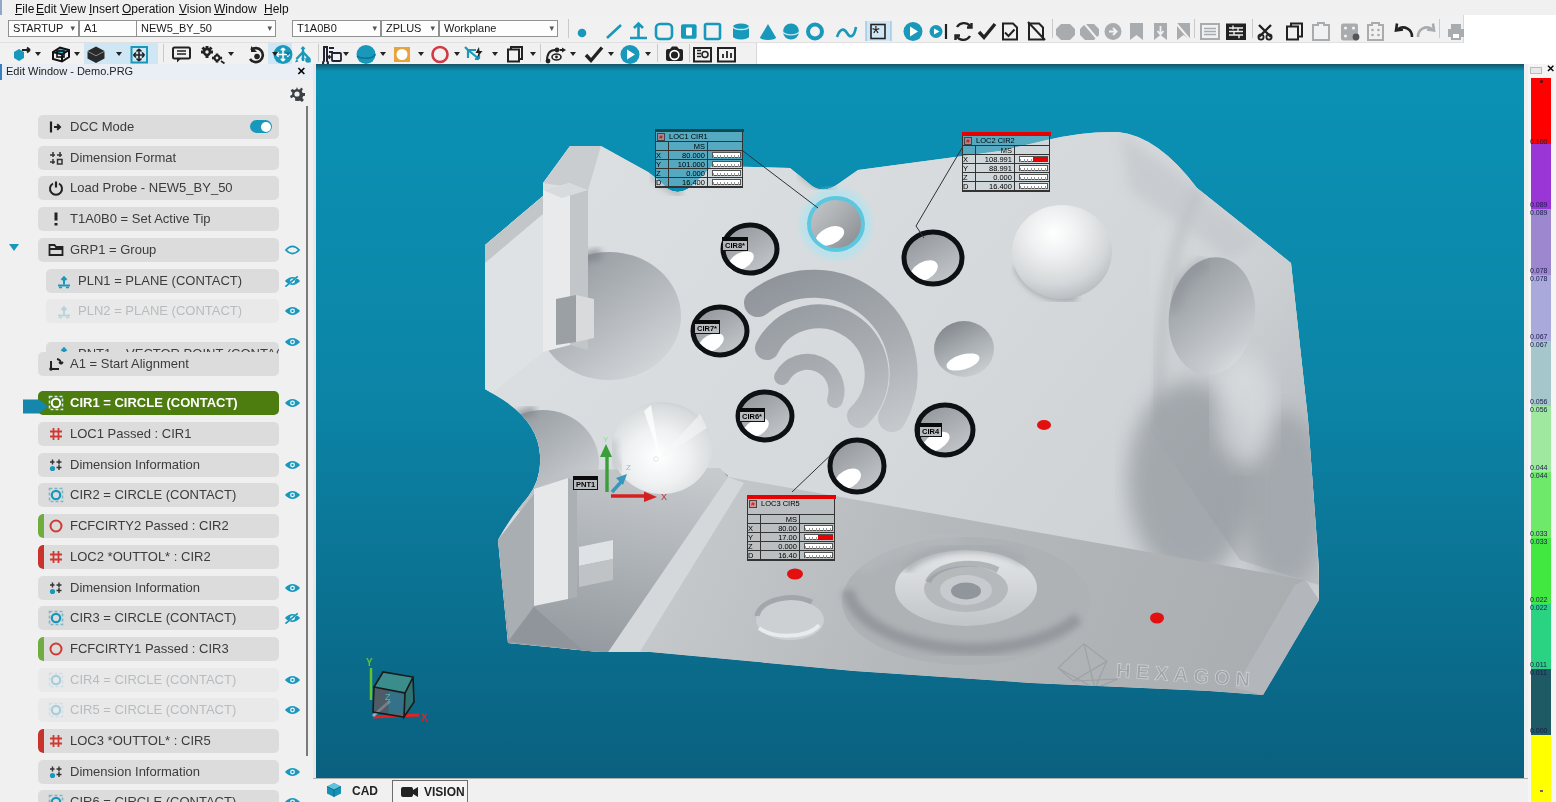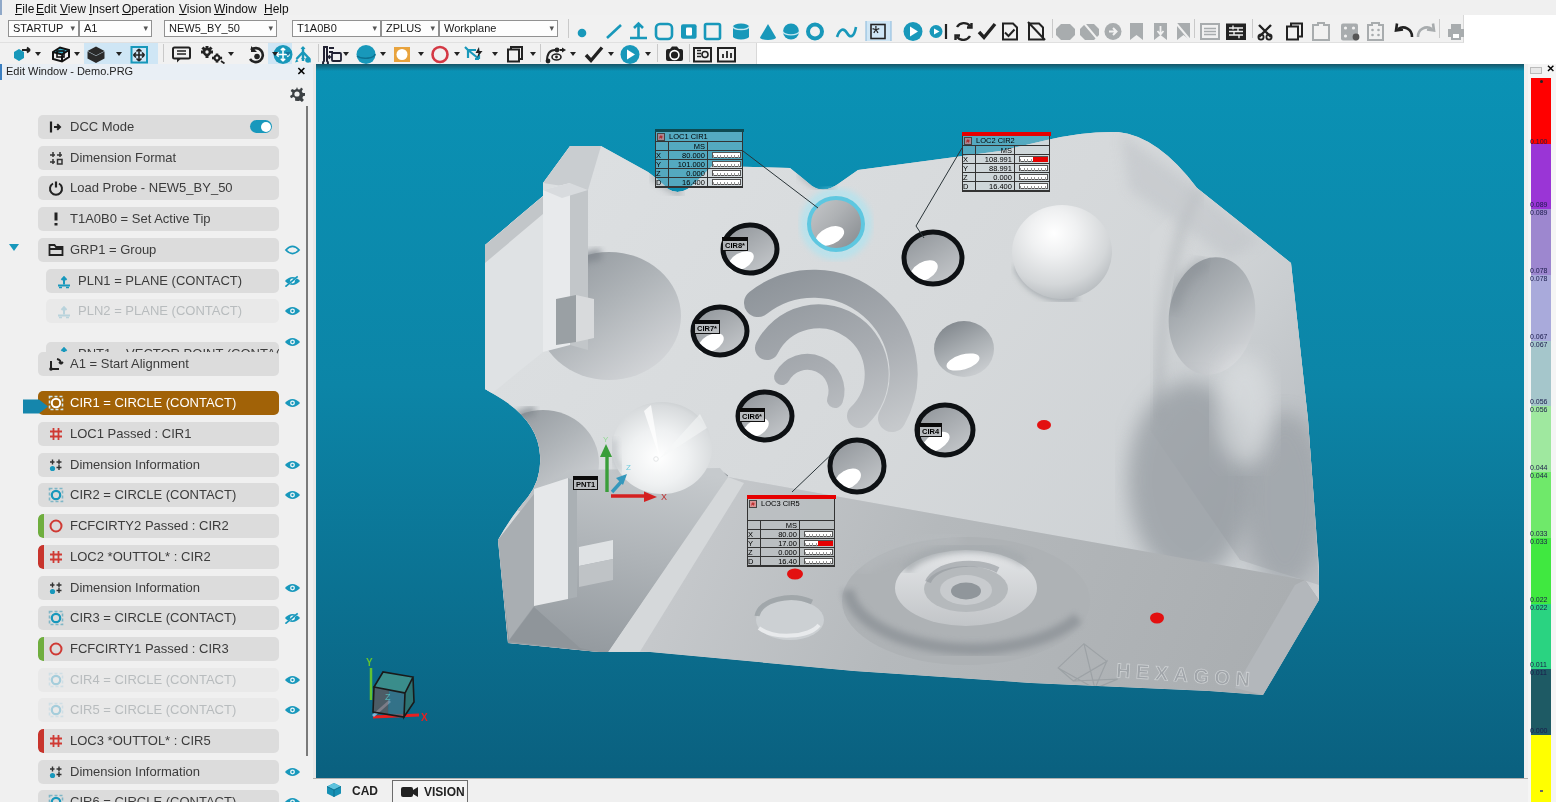--- a/index.html
+++ b/index.html
@@ -17,21 +17,21 @@
 .tsep1 { position:absolute; top:4px; width:1px; height:19px; background:#c9c9c9; }
 .tsep2 { position:absolute; top:1px; width:1px; height:18px; background:#c9c9c9; }
 .ico { position:absolute; }
 .dd { position:absolute; width:0; height:0; border-left:3.5px solid transparent; border-right:3.5px solid transparent; border-top:4px solid #222; }
 #panel { position:absolute; left:0; top:64px; width:313px; height:738px; background:#f0f0f0; }
 #ptitle { position:absolute; left:0; top:0; width:313px; height:16px; background:#e9eff5; font-size:11px; color:#222; padding:1px 0 0 4px; border-left:2px solid #3a7ec0;}
 #ptitle .x { position:absolute; right:7px; top:1px; font-size:11px; font-weight:bold; color:#000; }
 .pill { position:absolute; left:38px; width:241px; height:24px; background:#dcdcdc; border-radius:5px; font-size:13px; color:#3c3c3c; line-height:24px; white-space:nowrap; overflow:hidden; }
 .pill.ind { left:46px; width:233px; }
 .pill.dis { background:#e9e9e9; color:#b8bcbe; }
-.pill.sel { background:#a16207; color:#fff; font-weight:normal; }
+.pill.sel { background:#4d7c0f; color:#fff; font-weight:bold; }
 .pill .picon { display:inline-block; width:16px; height:16px; margin:4px 6px 0 10px; vertical-align:top; }
 .pill .bar { position:absolute; left:0; top:0; width:6px; height:24px; border-radius:5px 0 0 5px; }
 .eye { position:absolute; left:284px; width:17px; height:12px; }
 #vscroll { position:absolute; left:306px; top:42px; width:2px; height:650px; background:#7a7a7a; }
 #viewport { position:absolute; left:313px; top:64px; width:1211px; height:714px; background:linear-gradient(#0a92b5, #0c85a7 45%, #0a607f); }
 #tabbar { position:absolute; left:313px; top:778px; width:1243px; height:24px; background:#f0f0f0; border-top:1px solid #b0b0b0; }
 #scalewin { position:absolute; left:1528px; top:64px; width:28px; height:738px; background:#f5f5f5; }
 .seg { position:absolute; left:3px; width:20px; }
 .slbl { position:absolute; left:2px; width:24px; font-size:7px; color:#1a1a4a; text-align:left; }
 .label3d { position:absolute; font-size:7.5px; color:#000; }
@@ -46,21 +46,21 @@
   <span style="left:87px"><u>I</u>nsert</span>
   <span style="left:120px"><u>O</u>peration</span>
   <span style="left:177px"><u>V</u>ision</span>
   <span style="left:212px"><u>W</u>indow</span>
   <span style="left:262px"><u>H</u>elp</span>
 </div>
 <div id="toolbar1">
     <div id="tb1strip">
 <div class="combo" style="left:8px;width:71px">STARTUP<span class="chev">▾</span></div>
 <div class="combo" style="left:79px;width:73px">A1<span class="chev">▾</span></div>
-<div class="combo" style="left:164px;width:113px">NEW5_BY_50<span class="chev">▾</span></div>
+<div class="combo" style="left:136px;width:140px">NEW5_BY_50<span class="chev">▾</span></div>
 <div class="combo" style="left:292px;width:89px">T1A0B0<span class="chev">▾</span></div>
 <div class="combo" style="left:381px;width:58px">ZPLUS<span class="chev">▾</span></div>
 <div class="combo" style="left:439px;width:119px">Workplane<span class="chev">▾</span></div>
 <div class="tsep1" style="left:568px"></div>
 <svg class="ico" style="left:574px;top:6px" width="900px" height="20px" viewBox="574 0 900 20">
 <g fill="none" stroke="#1898ba" stroke-width="2.6">
 <circle cx="582" cy="12" r="4.3" fill="#1898ba" stroke="none"></circle>
 <path d="M607 17 L621 4"></path>
 <path d="M630 17 h17 M638.5 16 v-12 M634 7 l4.5-4.5 4.5 4.5"></path>
 <rect x="656" y="3" width="16" height="15" rx="4"></rect>
@@ -797,21 +797,21 @@
           <span style="position:absolute;left:64.0px;top:4px;width:1px;height:3px;background:#999"></span>
           <span style="position:absolute;left:67.5px;top:4px;width:1px;height:3px;background:#999"></span>
           <span style="position:absolute;left:71.0px;top:4px;width:1px;height:3px;background:#999"></span>
           <span style="position:absolute;left:74.5px;top:4px;width:1px;height:3px;background:#999"></span>
           <span style="position:absolute;left:78.0px;top:4px;width:1px;height:3px;background:#999"></span>
           <span style="position:absolute;left:81.5px;top:4px;width:1px;height:3px;background:#999"></span>
         </div>
 </div>
 <div class="label3d" style="left:434px;top:434px;width:88px;background:rgba(186,190,193,0.82);border:1px solid #333">
 <div style="position:absolute;left:-1px;top:-4px;width:89px;height:4px;background:#e60000"></div>
-<div style="position:relative;height:22px;border-bottom:1px solid #333">
+<div style="position:relative;height:16px;border-bottom:1px solid #333">
           <span style="position:absolute;left:1px;top:1px;width:8px;height:8px;border:1px solid #444;background:rgba(255,100,100,0.5);font-size:6px;line-height:7px;color:#a00;text-align:center">#</span>
           <span style="position:absolute;left:13px;top:0px">LOC3 CIR5</span>
         </div>
 <div style="position:relative;height:9px;border-bottom:1px solid #333">
           <span style="position:absolute;left:12px;top:0;width:40px;text-align:right;border-left:1px solid #333;border-right:1px solid #333;height:9px">MS&nbsp;</span>
         </div>
 <div style="position:relative;height:9px;border-bottom:1px solid #333">
           <span style="position:absolute;left:0;top:0">X</span>
           <span style="position:absolute;left:12px;top:0;width:40px;text-align:right;border-left:1px solid #333;border-right:1px solid #333;height:9px">80.00&nbsp;</span>
           <span style="position:absolute;left:56px;top:1px;width:29px;height:6px;background:#fff;border:1px solid #555"></span>

